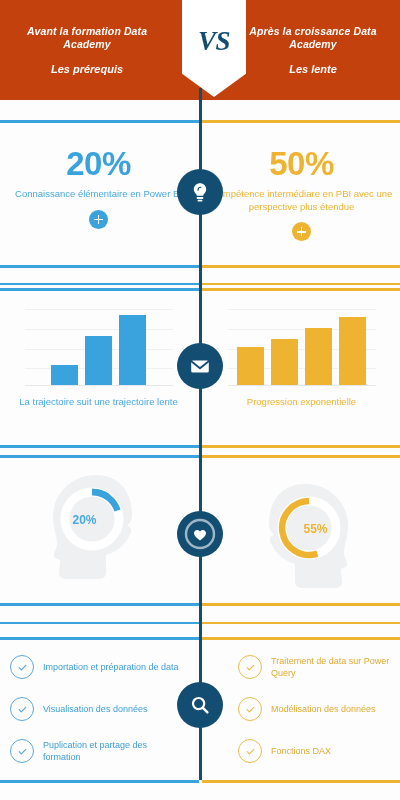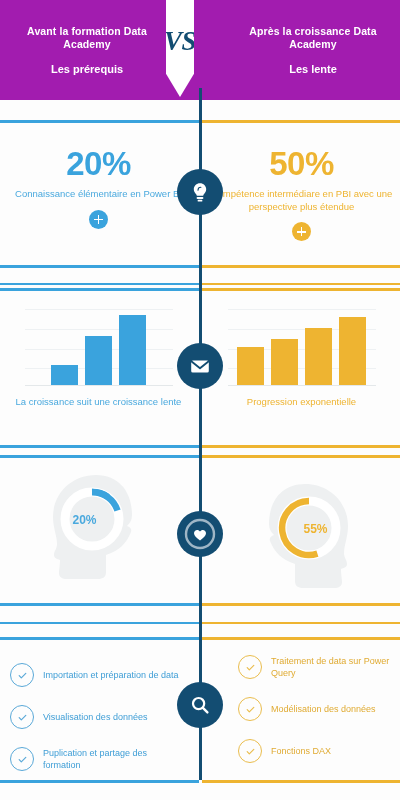--- a/index.html
+++ b/index.html
@@ -10,39 +10,40 @@
   .page{
     position:relative;
     width:400px;height:800px;
     background:#fdfdfd;
     overflow:hidden;
   }
 
   
   .header{
     position:absolute;left:0;top:0;width:400px;height:100px;
-    background:#a21caf;
+    background:#c2410c;
+    font-style:italic;
   }
   .hdr-col{
     position:absolute;top:0;width:170px;height:100px;
     display:flex;flex-direction:column;align-items:center;justify-content:center;
     text-align:center;color:#ffffff;
   }
   .hdr-left{left:2px;}
   .hdr-right{right:2px;}
   .hdr-line1{
     font-size:10.5px;font-weight:bold;line-height:13px;
     letter-spacing:.1px;
     max-width:150px;
   }
   .hdr-line2{
     font-size:11px;font-weight:bold;margin-top:12px;
   }
   .ribbon{
-    position:absolute;left:166px;top:0;width:28px;height:97px;
+    position:absolute;left:182px;top:0;width:64px;height:97px;
     background:#ffffff;
     clip-path:polygon(0 0,100% 0,100% 76%,50% 100%,0 76%);
     display:flex;align-items:flex-start;justify-content:center;
   }
   .ribbon span{
     font-family:"Liberation Serif", serif;
     font-style:italic;font-weight:bold;
     font-size:27px;color:#134d72;
     margin-top:26px;letter-spacing:-.5px;
   }
@@ -194,21 +195,21 @@
         <div class="grid-l" style="top:23px;"></div>
         <div class="grid-l" style="top:43px;"></div>
         <div class="grid-l" style="top:62px;"></div>
         <div class="axis-b"></div>
         <div class="bars">
           <div class="bar blue" style="height:20px;"></div>
           <div class="bar blue" style="height:49px;"></div>
           <div class="bar blue" style="height:70px;"></div>
         </div>
       </div>
-      <div class="caption blue">La croissance suit une croissance lente</div>
+      <div class="caption blue">La trajectoire suit une trajectoire lente</div>
     </div>
 
     <div class="col col-r" style="top:18px;">
       <div class="chart" style="width:148px;margin:0 auto;">
         <div class="grid-l" style="top:3px;"></div>
         <div class="grid-l" style="top:23px;"></div>
         <div class="grid-l" style="top:43px;"></div>
         <div class="grid-l" style="top:62px;"></div>
         <div class="axis-b"></div>
         <div class="bars">
@@ -269,21 +270,21 @@
     <svg width="38" height="38" viewBox="0 0 38 38">
       <circle cx="19" cy="19" r="14" fill="none" stroke="#9fb6c6" stroke-width="2.4"></circle>
       <path d="M19 25.5c-3.6-2.6-6-4.6-6-7.2 0-1.9 1.4-3.3 3.2-3.3 1.1 0 2.2.6 2.8 1.5.6-.9 1.7-1.5 2.8-1.5 1.8 0 3.2 1.4 3.2 3.3 0 2.6-2.4 4.6-6 7.2z" fill="#ffffff"></path>
     </svg>
   </div>
 
   <div class="section" style="top:637px;height:146px;">
     <div class="rule blue" style="top:0;"></div>
     <div class="rule gold" style="top:0;"></div>
 
-    <div class="checklist chk-l" style="top:18px;margin-top:8px;">
+    <div class="checklist chk-l" style="top:18px;">
       <div class="chk-row">
         <div class="chk-circle blue">
           <svg width="11" height="11" viewBox="0 0 11 11">
               <path d="M2.2 5.6 L4.3 7.8 L8.8 3.3" fill="none" stroke="#5aa9d8" stroke-width="1.2" stroke-linecap="round" stroke-linejoin="round"></path>
             </svg>
         </div>
         <div class="chk-txt blue">Importation et préparation de data</div>
       </div>
       <div class="chk-row">
         <div class="chk-circle blue">

